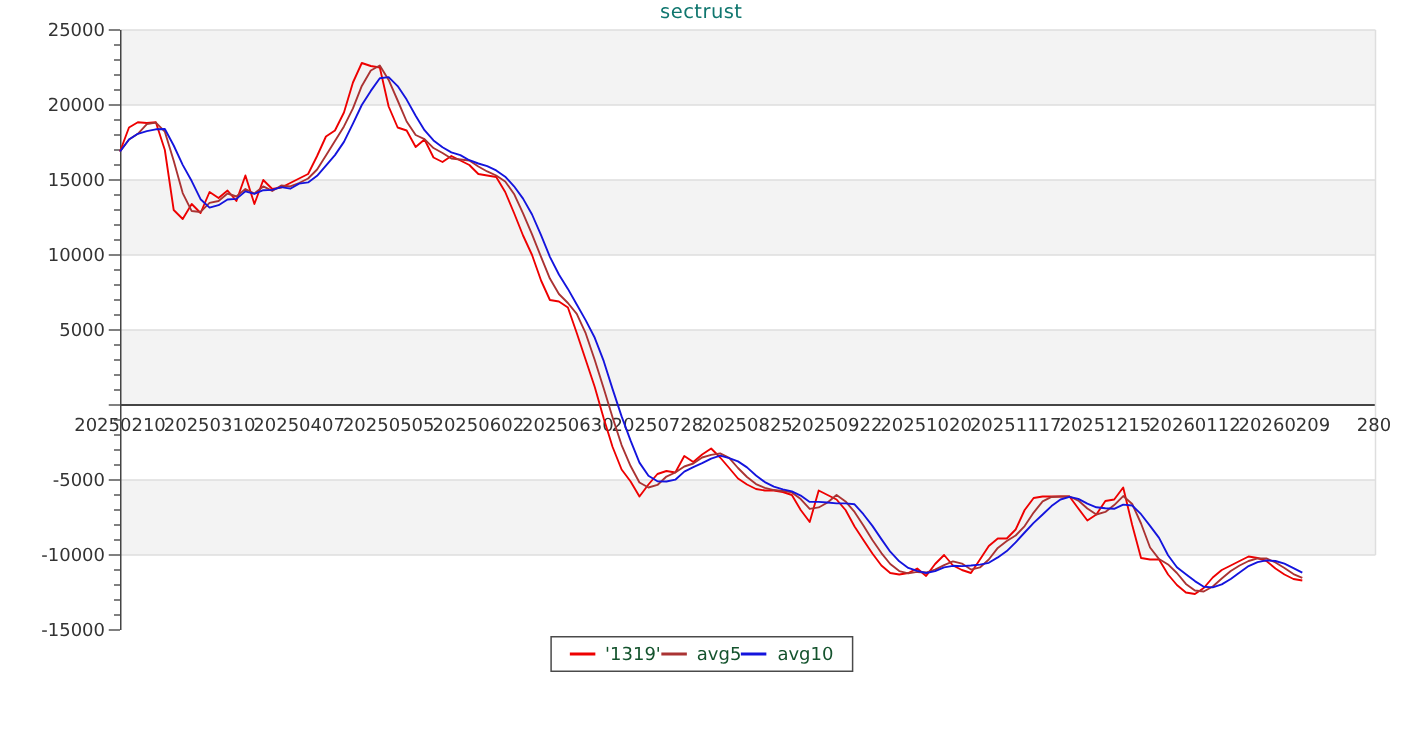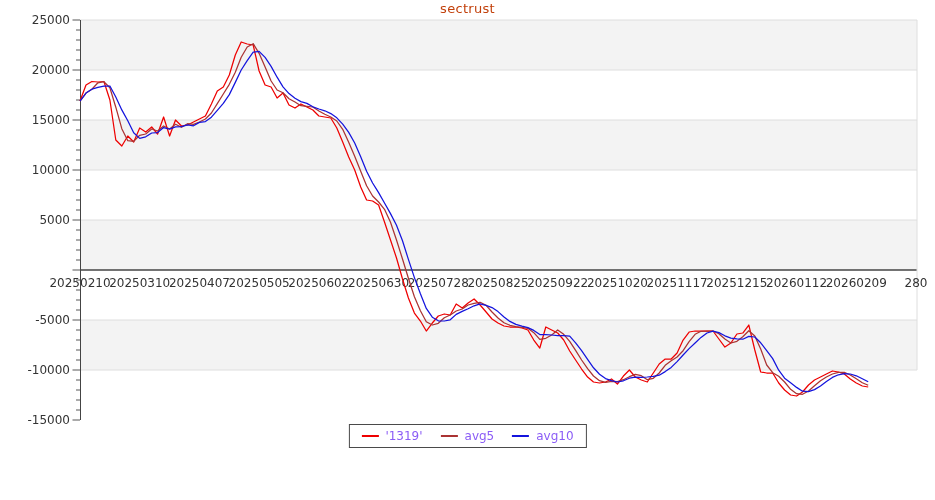--- a/index.html
+++ b/index.html
@@ -1,23 +1,23 @@
 <!DOCTYPE html>
 <html><head>
 <meta charset="utf-8">
 <style>
   html,body{margin:0;padding:0;background:#ffffff;}
   body{width:935px;height:500px;overflow:hidden;font-family:"DejaVu Sans",sans-serif;}
   .stage{position:relative;width:935px;height:500px;background:#ffffff;}
   .chart-title{position:absolute;top:1px;left:0;width:935px;text-align:center;
-    font-size:13px;color:#c2410c;letter-spacing:0.3px;}
+    font-size:13px;color:#0f766e;letter-spacing:0.3px;}
   #chart-svg{position:absolute;top:0;left:0;}
   .legend{position:absolute;top:424px;left:50%;transform:translateX(-50%);
-    display:inline-flex;align-items:center;gap:18px;background:#ffffff;
-    border:1px solid #4a4a4a;padding:4px 12px;font-size:12px;color:#8b5cf6;}
+    display:inline-flex;align-items:center;background:#ffffff;
+    border:1px solid #4a4a4a;padding:4px 12px;font-size:12px;color:#14532d;}
   .legend .li{display:inline-flex;align-items:center;white-space:nowrap;}
   .legend .sw{display:inline-block;width:17px;height:2px;margin-right:7px;}
 </style>
 </head>
 <body>
 
 <div class="stage">
   <div class="chart-title">sectrust</div>
   <svg id="chart-svg" width="935" height="500" xmlns="http://www.w3.org/2000/svg" style="font-family:'DejaVu Sans',sans-serif;">
       <g>

